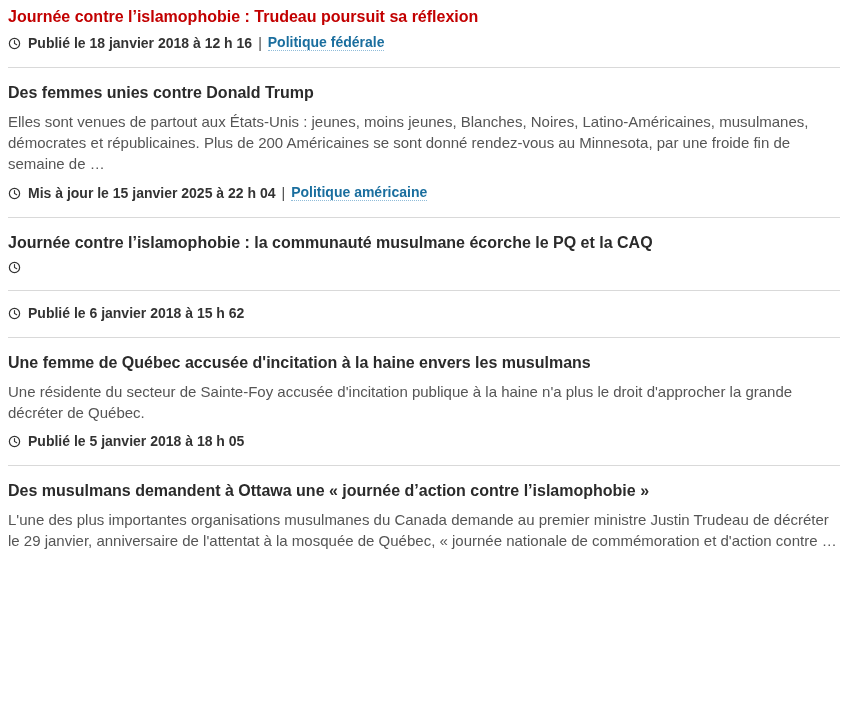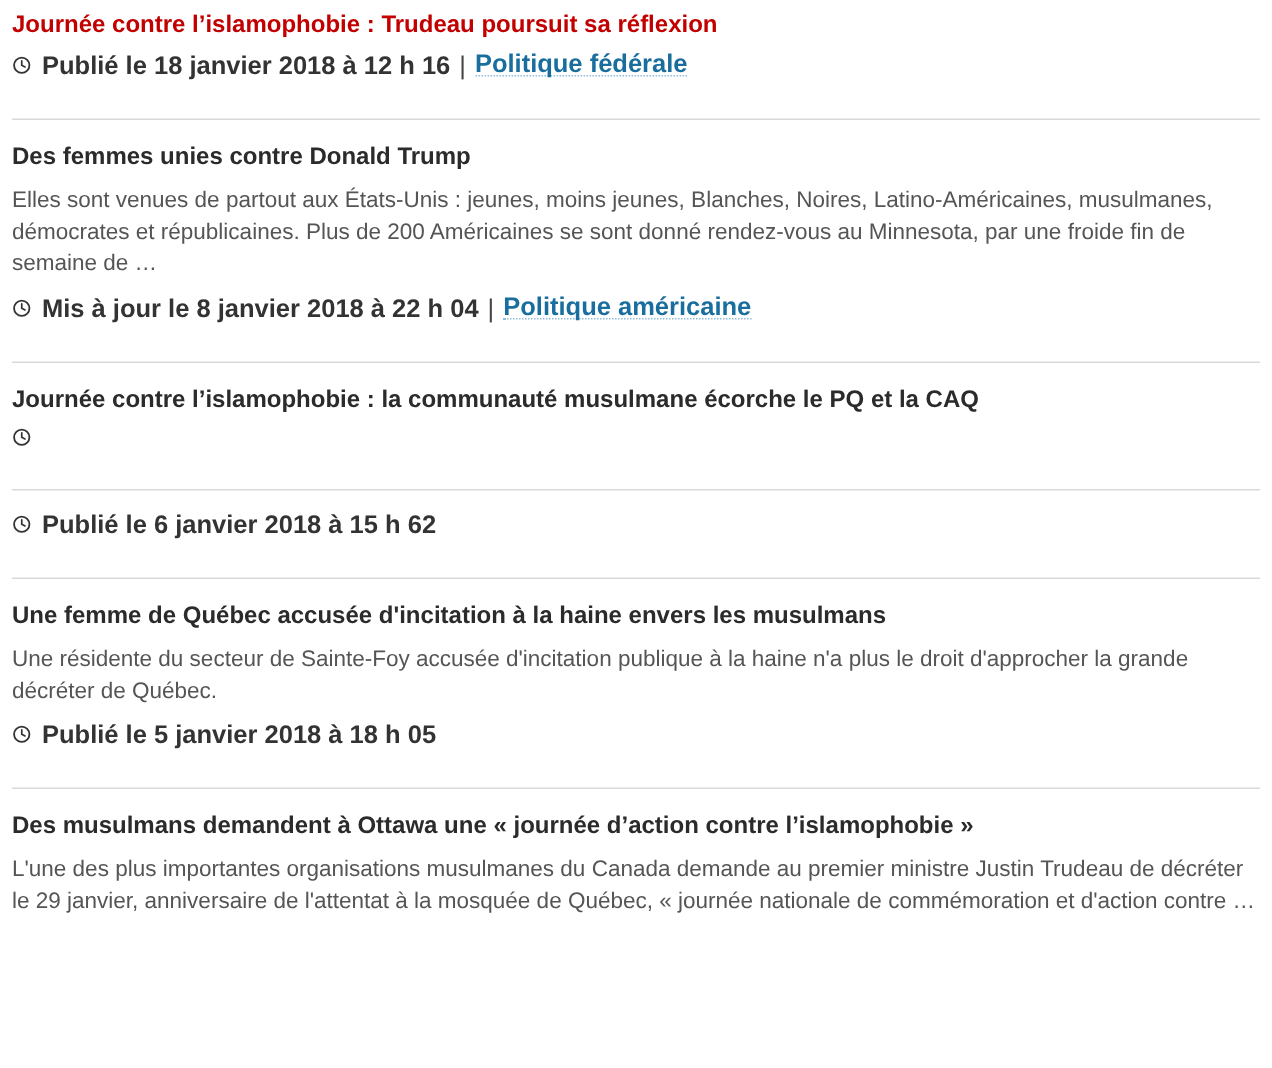--- a/index.html
+++ b/index.html
@@ -5,21 +5,21 @@
   * { box-sizing: border-box; margin: 0; padding: 0; }
   html, body { background: #ffffff; }
   body {
     width: 848px;
     min-height: 712px;
     font-family: "Liberation Sans", "DejaVu Sans", sans-serif;
     padding: 2px 8px 10px 8px;
     color: #333;
   }
   .article {
-    padding: 15px 0 28px 0;
+    padding: 15px 0 16px 0;
     border-bottom: 1px solid #d9d9d9;
   }
   .article:first-child { padding-top: 5px; }
   .article:last-child { border-bottom: none; }
   .article h2 {
     font-size: 16px;
     line-height: 1.25;
     font-weight: 700;
     color: #2b2b2b;
     margin: 0 0 8px 0;
@@ -28,21 +28,21 @@
   .article.highlighted h2 { color: #c20000; }
   .article p.summary {
     font-size: 15px;
     line-height: 21px;
     color: #555555;
     margin: 0 0 11px 0;
   }
   .meta {
     display: flex;
     align-items: center;
-    font-size: 17px;
+    font-size: 14px;
     line-height: 15px;
     font-weight: 700;
     color: #333333;
   }
   .meta .clock {
     display: inline-flex;
     align-items: center;
     margin-right: 7px;
     flex: 0 0 auto;
   }
@@ -80,21 +80,21 @@
   <article class="article">
     <h2>Des femmes unies contre Donald Trump</h2>
     <p class="summary">Elles sont venues de partout aux États-Unis : jeunes, moins jeunes, Blanches, Noires, Latino-Américaines, musulmanes, démocrates et républicaines. Plus de 200 Américaines se sont donné rendez-vous au Minnesota, par une froide fin de semaine de …</p>
     <div class="meta">
       <span class="clock">
         <svg width="13" height="13" viewBox="0 0 16 16" aria-hidden="true">
           <circle cx="8" cy="8" r="6.3" fill="none" stroke="#333333" stroke-width="1.5"></circle>
           <path d="M8 4.3 V8 L10.7 9.4" fill="none" stroke="#333333" stroke-width="1.4" stroke-linecap="round"></path>
         </svg>
       </span>
-      <span>Mis à jour le 8 janvier 2018 à 22 h 04</span>
+      <span>Mis à jour le 15 janvier 2025 à 22 h 04</span>
       <span class="sep">|</span>
       <a class="category">Politique américaine</a>
     </div>
   </article>
 
   <article class="article">
     <h2>Journée contre l’islamophobie : la communauté musulmane écorche le PQ et la CAQ</h2>
     <div class="meta">
       <span class="clock">
         <svg width="13" height="13" viewBox="0 0 16 16" aria-hidden="true">

